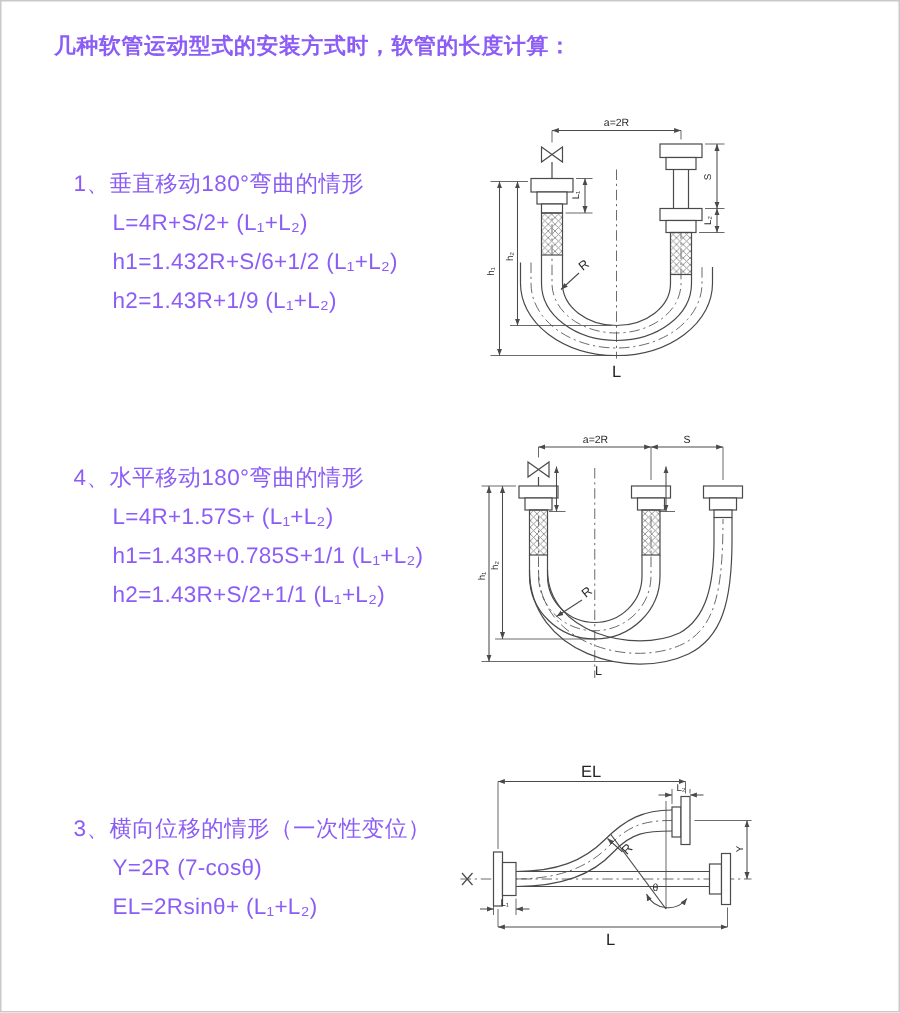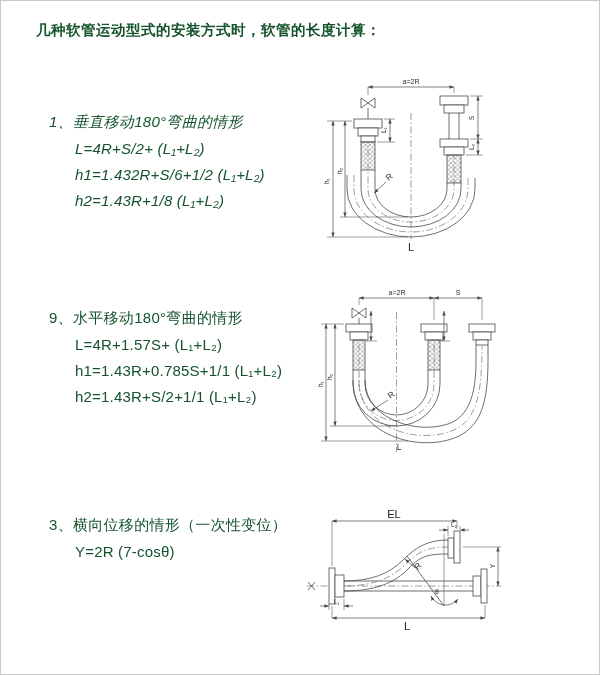--- a/index.html
+++ b/index.html
@@ -1,19 +1,19 @@
 <!DOCTYPE html>
 <html><head>
 <meta charset="utf-8">
 <style>
   html,body{margin:0;padding:0;background:#e8e8e8;}
   .page{
     position:relative;width:600px;height:675px;background:#ffffff;
     border:1px solid #c9c9c9;box-sizing:border-box;overflow:hidden;
-    font-family:"Liberation Sans","DejaVu Sans",sans-serif;color:#14532d;
+    font-family:"Liberation Sans","DejaVu Sans",sans-serif;color:#8b5cf6;
   }
   .title{position:absolute;left:35px;top:20px;font-size:14.5px;font-weight:700;letter-spacing:.5px;}
   .section{position:absolute;left:36px;}
   .row{height:26px;display:flex;align-items:center;font-size:15px;}
   .heading{padding-left:12px;font-weight:500;letter-spacing:.3px;}
   .formula{padding-left:38px;font-weight:400;letter-spacing:.2px;}
   .diagram{position:absolute;}
   
   .ln{stroke:#4a4a4a;stroke-width:.8;fill:none;}
   .fil{stroke:#4a4a4a;stroke-width:.8;fill:#ffffff;}
@@ -37,37 +37,38 @@
         <path d="M0,1.2 L7.5,4 L0,6.8 Z" fill="#4a4a4a"></path>
       </marker>
       <pattern id="braid" width="4.5" height="4.5" patternUnits="userSpaceOnUse">
         <path d="M0,4.5 L4.5,0 M0,0 L4.5,4.5" stroke="#8d8d8d" stroke-width="0.6" fill="none"></path>
       </pattern>
     </defs>
   </svg>
 
   <div class="title">几种软管运动型式的安装方式时，软管的长度计算：</div>
 
-  <div class="section" style="top:108px;font-style:italic;">
+  <div class="section" style="top:108px;">
     <div class="row heading">1、垂直移动180°弯曲的情形</div>
     <div class="row formula">L=4R+S/2+ (L₁+L₂)</div>
     <div class="row formula">h1=1.432R+S/6+1/2 (L₁+L₂)</div>
-    <div class="row formula">h2=1.43R+1/8 (L₁+L₂)</div>
+    <div class="row formula">h2=1.43R+1/9 (L₁+L₂)</div>
   </div>
 
   <div class="section" style="top:304px;">
-    <div class="row heading">9、水平移动180°弯曲的情形</div>
+    <div class="row heading">4、水平移动180°弯曲的情形</div>
     <div class="row formula">L=4R+1.57S+ (L₁+L₂)</div>
     <div class="row formula">h1=1.43R+0.785S+1/1 (L₁+L₂)</div>
     <div class="row formula">h2=1.43R+S/2+1/1 (L₁+L₂)</div>
   </div>
 
-  <div class="section" style="top:511px;">
+  <div class="section" style="top:538px;">
     <div class="row heading">3、横向位移的情形（一次性变位）</div>
     <div class="row formula">Y=2R (7-cosθ)</div>
+    <div class="row formula">EL=2Rsinθ+ (L₁+L₂)</div>
   </div>
 
   <svg class="diagram" style="left:315px;top:72px;" width="270" height="190" viewBox="0 0 270 190">
 
     <path class="cl" d="M95,40 V166"></path>
     <path class="cl" d="M52,63 L52,116 A43,33 0 0 0 138,116 L138,82"></path>
     <path class="cl" d="M38,102 L38,116 A57,43 0 0 0 152,116 L152,105"></path>
 
     <path class="ln" d="M59,97 L59,116 A36,28 0 0 0 131,116 L131,110"></path>
     <path class="ln" d="M45,97 L45,116 A50,38 0 0 0 145,116 L145,110"></path>

